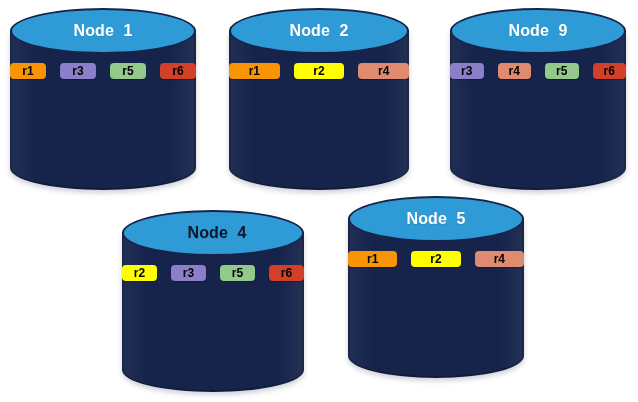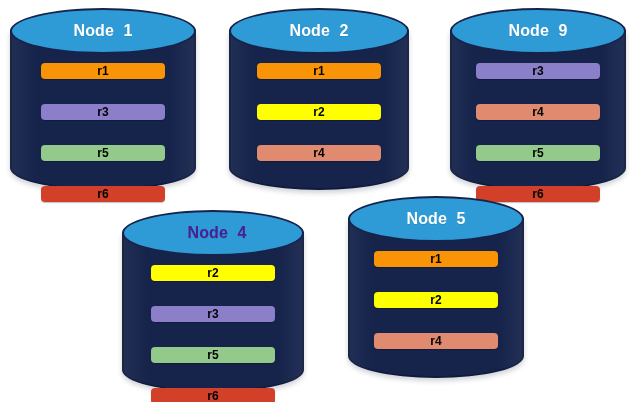--- a/index.html
+++ b/index.html
@@ -90,23 +90,23 @@
     text-shadow: 0 1px 0 rgba(0,0,0,0.10);
   }
 
   
   .bars {
     position: absolute;
     left: 0;
     right: 0;
     top: 55px;
     display: flex;
-    flex-direction: column;
+    flex-direction: row;
     align-items: center;
-    gap: 25px;
+    gap: 14px;
   }
 
   .bar {
     height: 16px;
     border-radius: 4px;
     display: flex;
     align-items: center;
     justify-content: center;
     box-sizing: border-box;
     box-shadow: 0 1px 1px rgba(0,0,0,0.25);
@@ -187,21 +187,21 @@
         <div class="bar" style="background: rgb(210, 64, 42); width: 124px;">
           <span class="bar-label">r6</span>
         </div>
       </div>
     </div>
     <div class="node" style="left: 122px; top: 210px; width: 182px; height: 182px;">
       <div class="cyl">
         <div class="cyl-body" style="background: rgb(22, 36, 76); border-color: rgb(16, 27, 57);"></div>
         <div class="cyl-shade"></div>
         <div class="cyl-top" style="background: rgb(46, 155, 214); border-color: rgb(22, 36, 76);">
-          <span class="node-title" style="color: #4c1d95; margin-left: 8px;">Node  4</span>
+          <span class="node-title" style="color: #0f172a; margin-left: 8px;">Node  4</span>
         </div>
       </div>
       <div class="bars">
         <div class="bar" style="background: rgb(255, 255, 0); width: 124px;">
           <span class="bar-label">r2</span>
         </div>
         <div class="bar" style="background: rgb(138, 127, 200); width: 124px;">
           <span class="bar-label">r3</span>
         </div>
         <div class="bar" style="background: rgb(147, 201, 138); width: 124px;">

